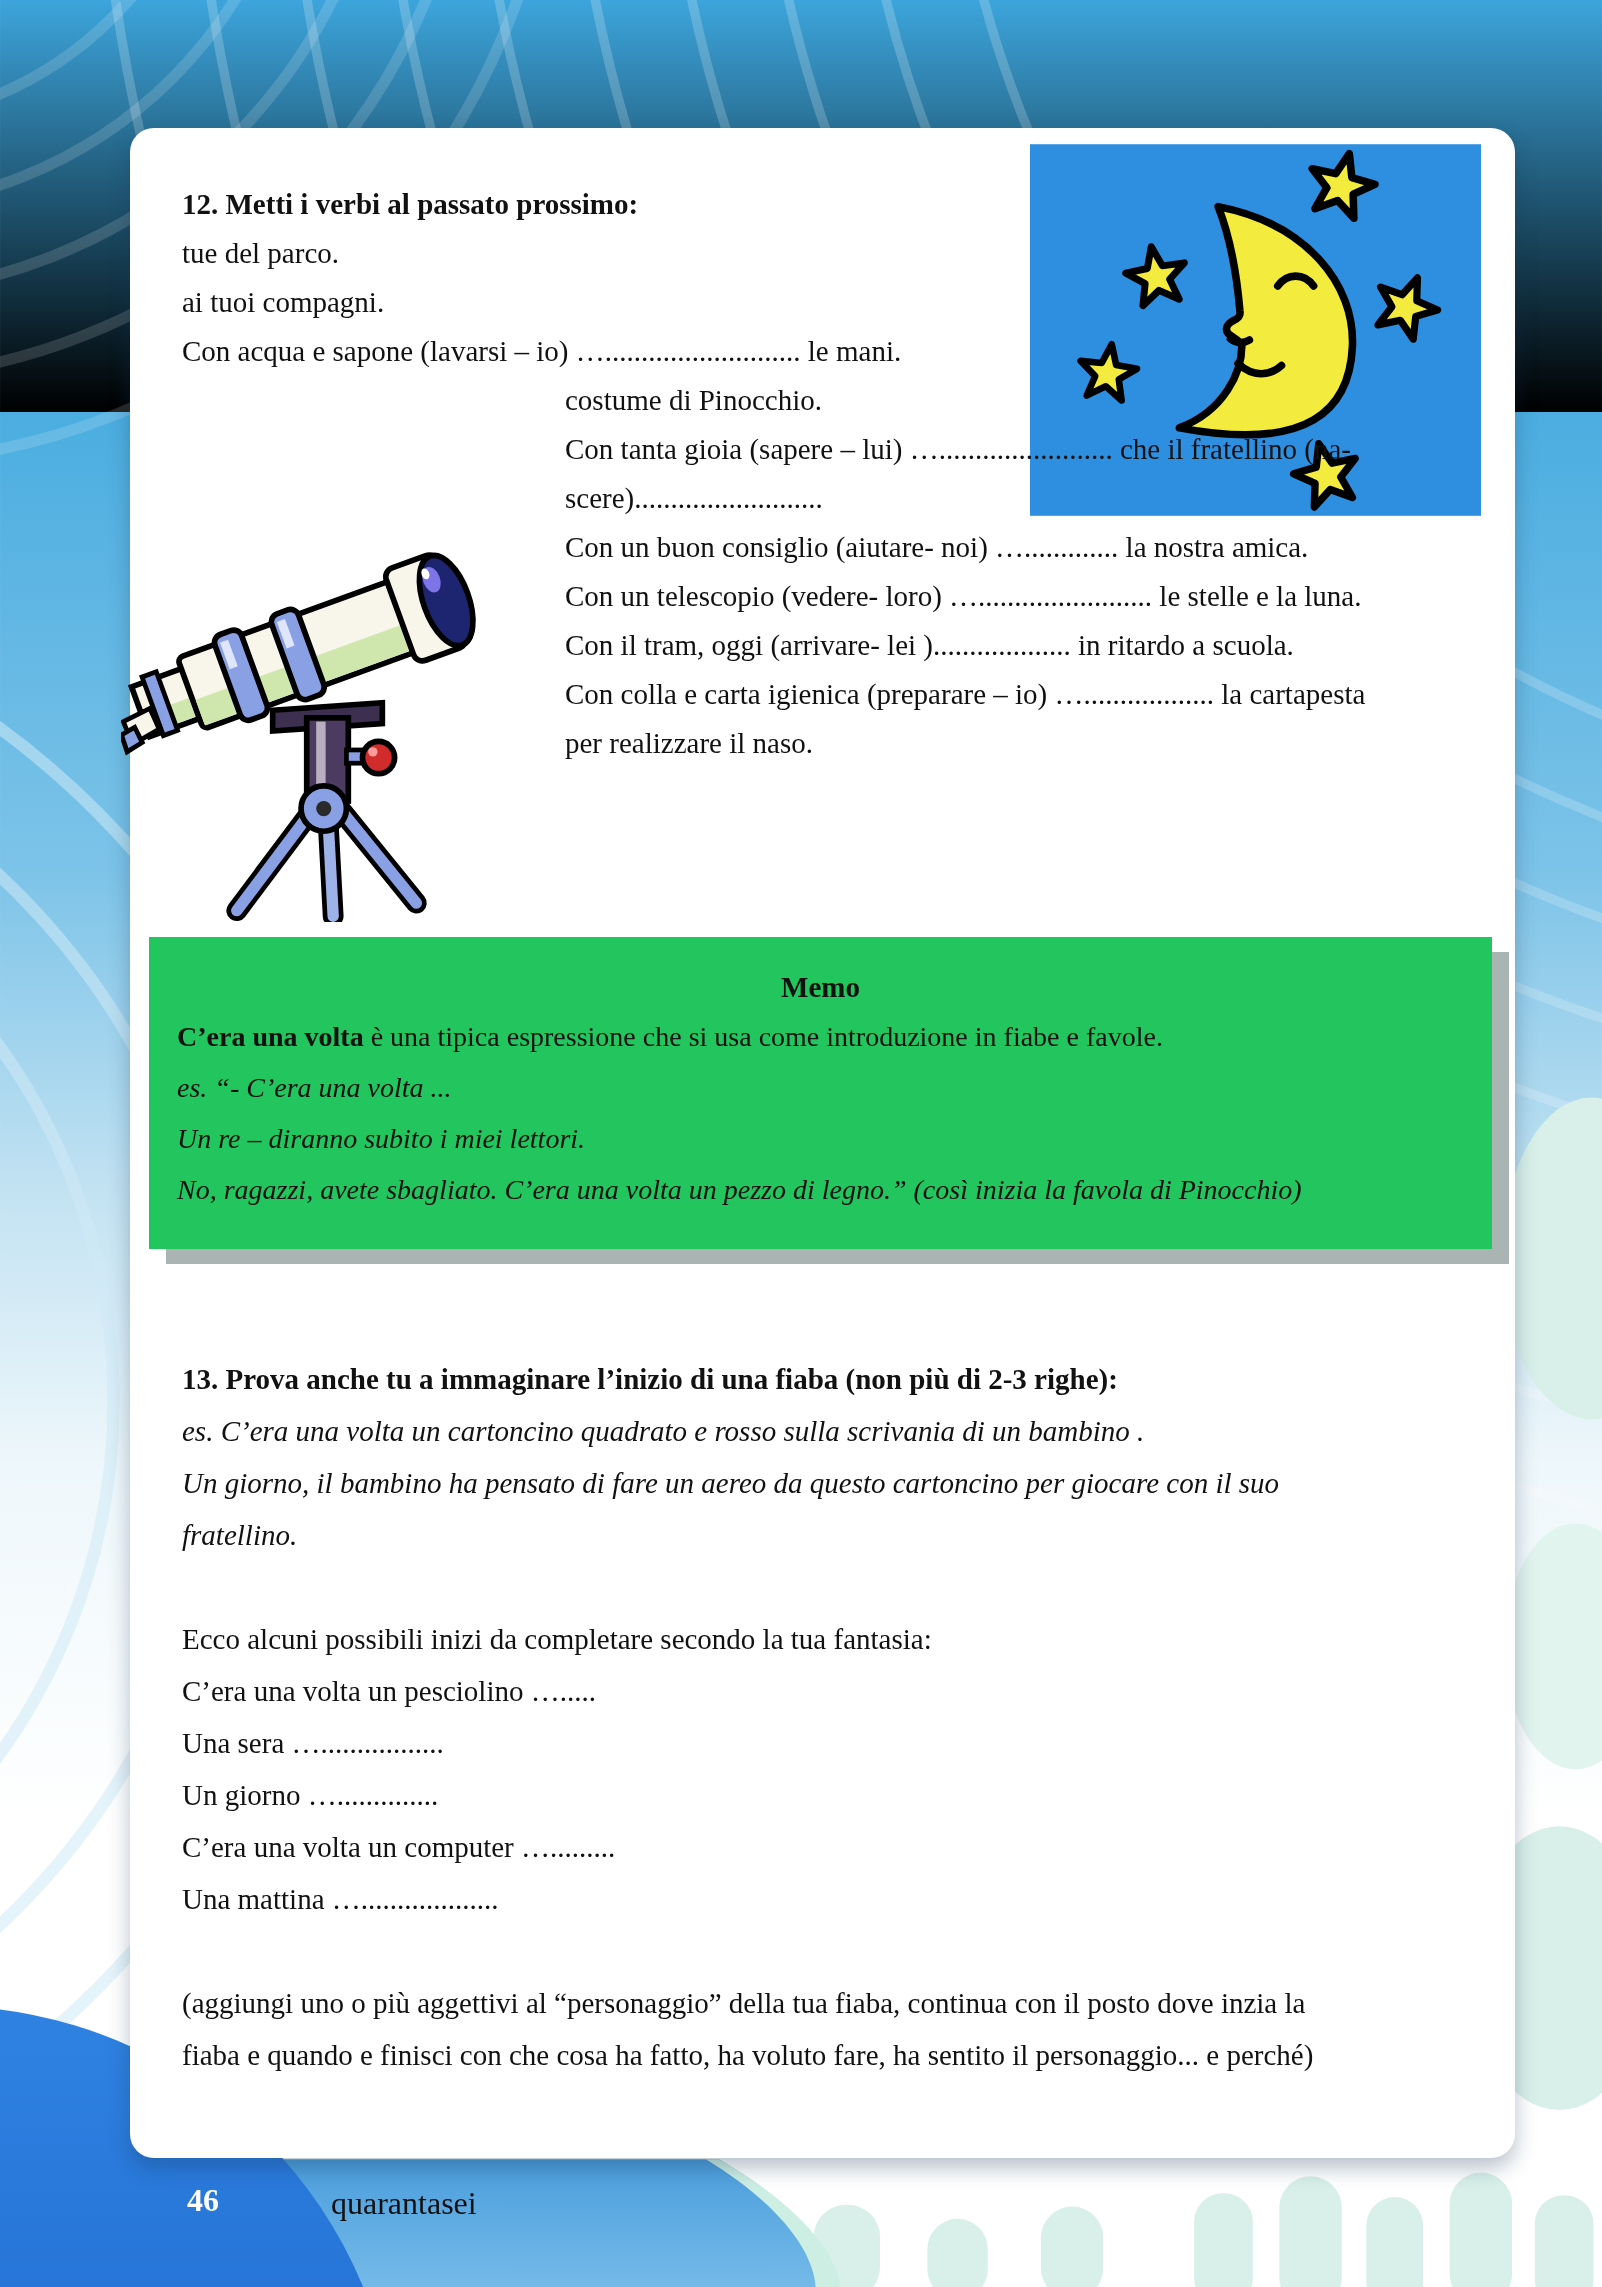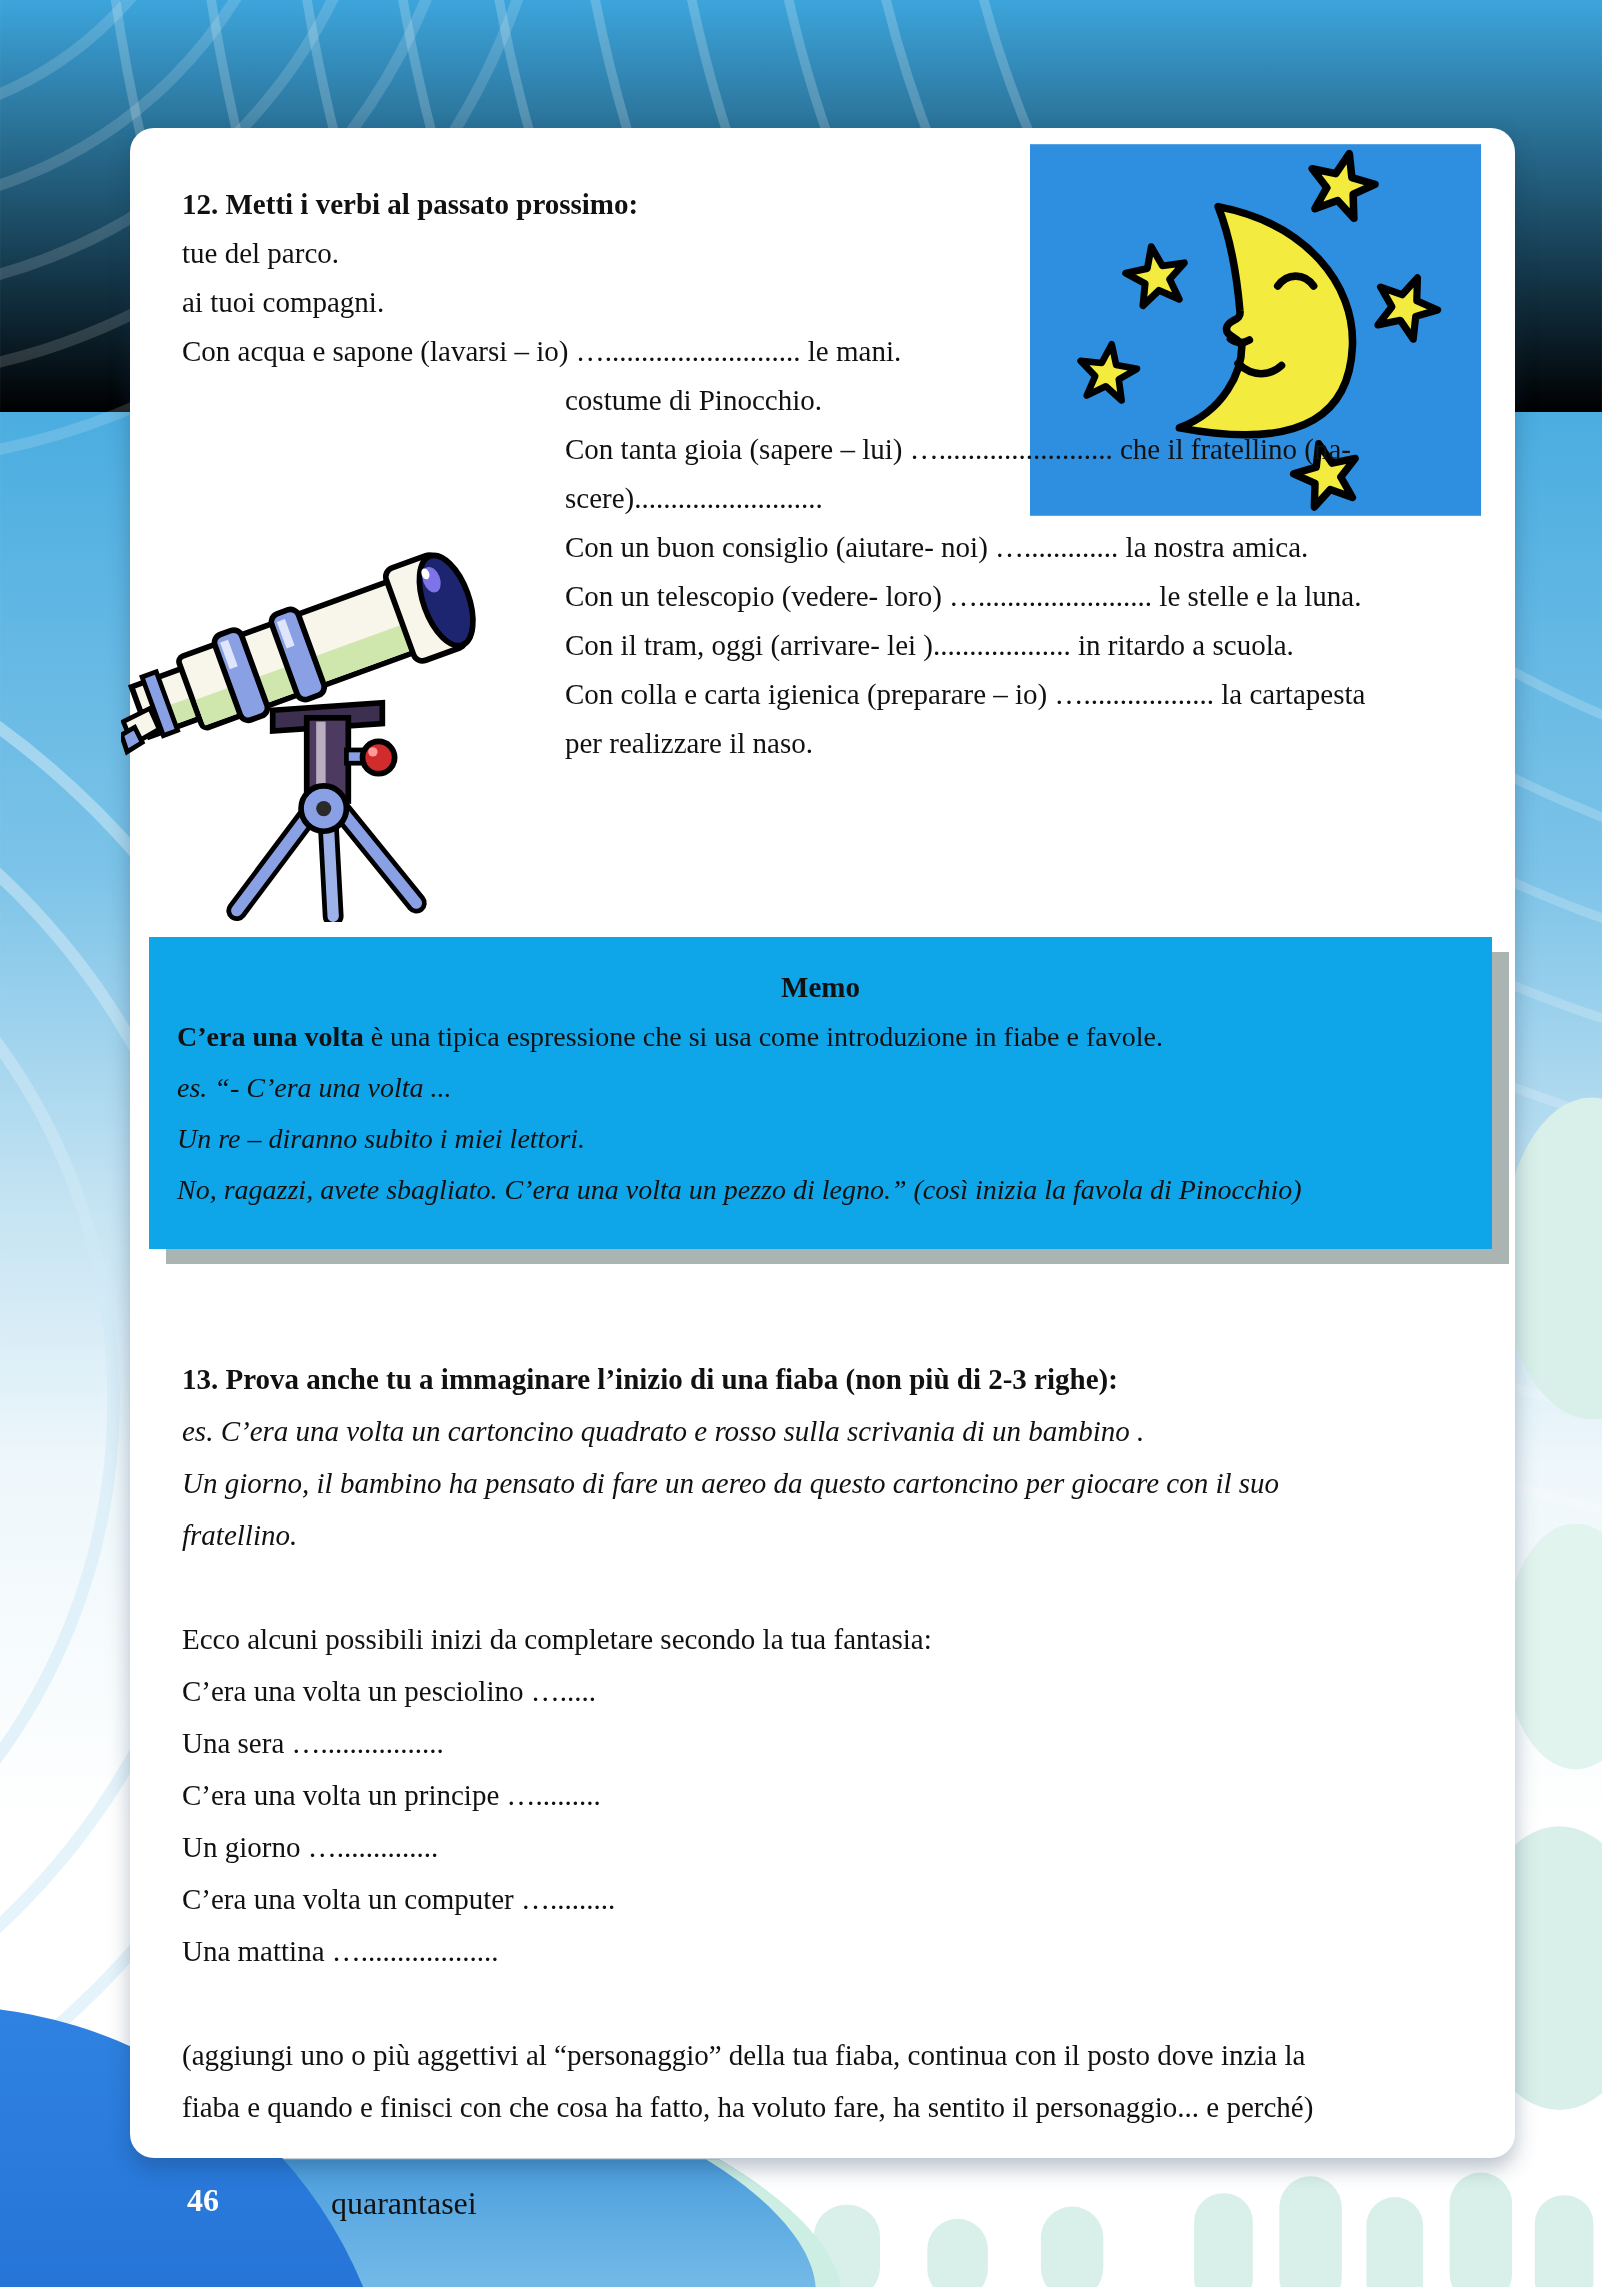--- a/index.html
+++ b/index.html
@@ -13,21 +13,21 @@
   .illus{position:absolute;}
   .moon-box{left:900px;top:16px;width:451px;height:372px;}
   .tele-box{left:-9.5px;top:397px;width:379px;height:397px;}
   
   .ex12{position:absolute;left:52px;top:52px;width:1325px;
         font-size:29px;line-height:49px;white-space:nowrap;}
   .ex12 .hline{font-weight:bold;}
   .ex12 .indent{margin-left:383px;}
   
   .memo{position:absolute;left:19px;top:809px;width:1343px;height:312px;
-        background:#0ea5e9;box-shadow:17px 15px 0 0 #a9b4b3;
+        background:#22c55e;box-shadow:17px 15px 0 0 #a9b4b3;
         box-sizing:border-box;padding:26.5px 28px 0 28px;}
   .memo .mtitle{text-align:center;font-weight:bold;font-size:29px;line-height:47px;}
   .memo .mline{font-size:28px;line-height:51px;white-space:nowrap;}
   .bold{font-weight:bold;}
   .italic{font-style:italic;}
   
   .ex13{position:absolute;left:52px;top:1225px;width:1353px;
         font-size:29px;line-height:52px;white-space:nowrap;}
   .ex13 .hline{font-weight:bold;}
   .sp{margin-top:52px;}
@@ -201,21 +201,20 @@
     </div>
 
     <div class="ex13">
       <div class="hline">13. Prova anche tu a immaginare l’inizio di una fiaba (non più di 2-3 righe):</div>
       <div class="italic">es. C’era una volta un cartoncino quadrato e rosso sulla scrivania di un bambino .</div>
       <div class="italic">Un giorno, il bambino ha pensato di fare un aereo da questo cartoncino per giocare con il suo</div>
       <div class="italic">fratellino.</div>
       <div class="sp">Ecco alcuni possibili inizi da completare secondo la tua fantasia:</div>
       <div>C’era una volta un pesciolino ….....</div>
       <div>Una sera ….................</div>
-      <div>C’era una volta un principe ….........</div>
       <div>Un giorno …..............</div>
       <div>C’era una volta un computer ….........</div>
       <div>Una mattina …...................</div>
       <div class="sp">(aggiungi uno o più aggettivi al “personaggio” della tua fiaba, continua con il posto dove inzia la</div>
       <div>fiaba e quando e finisci con che cosa ha fatto, ha voluto fare, ha sentito il personaggio... e perché)</div>
     </div>
 
   </div>
 
   <div class="footer-num">46</div>

